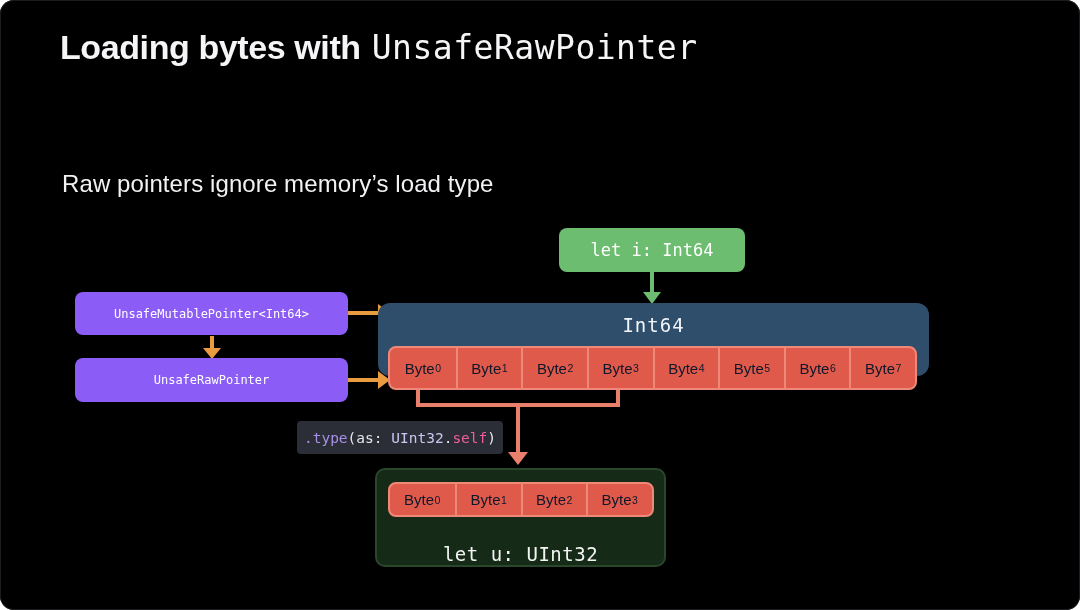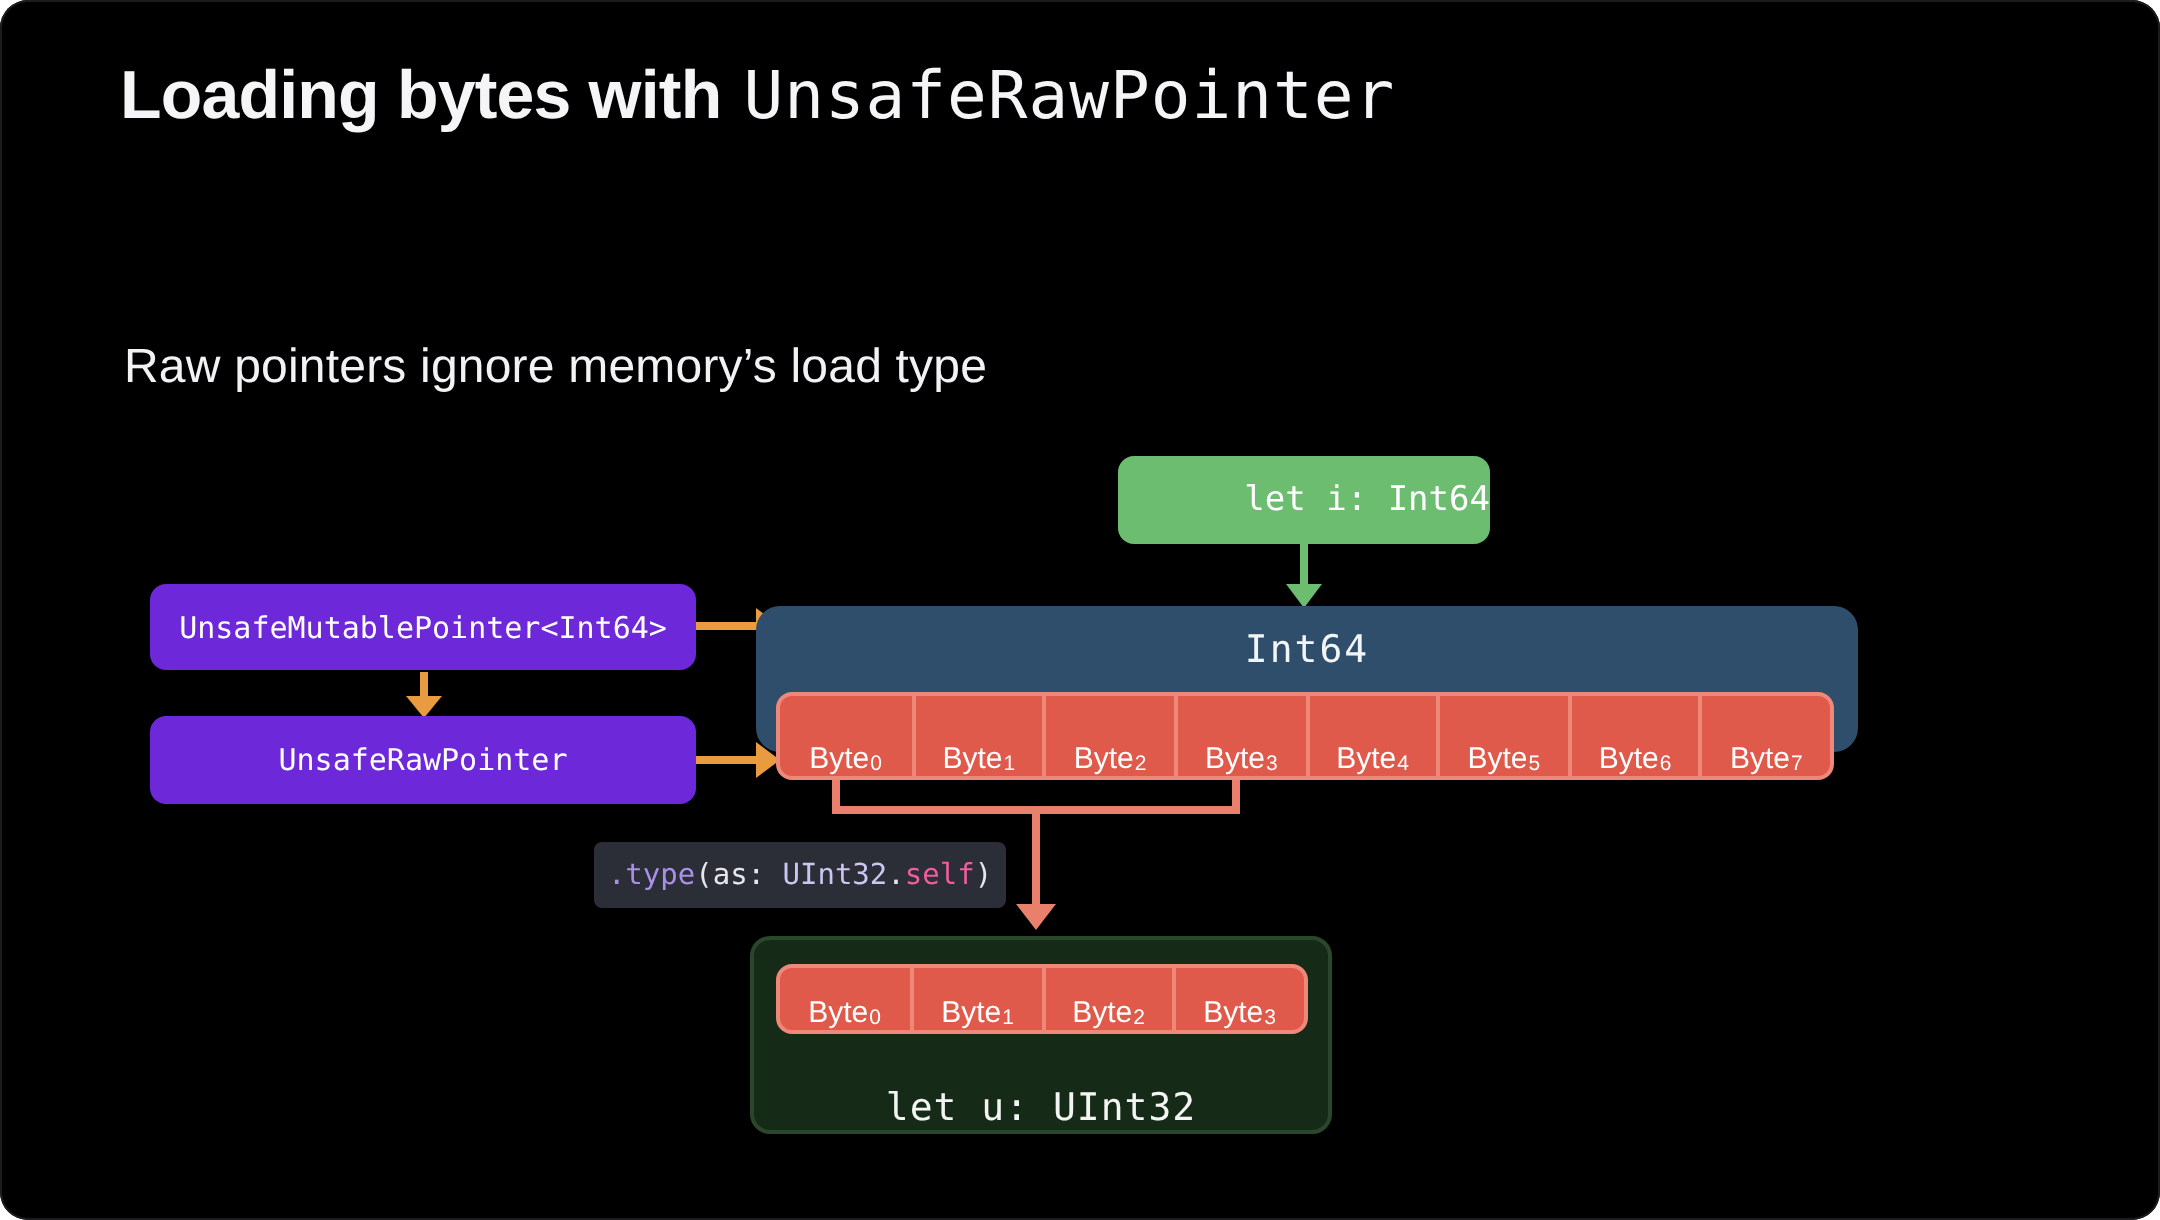--- a/index.html
+++ b/index.html
@@ -28,25 +28,25 @@
     position: absolute; left: 62px; top: 170px;
     font-size: 24px; font-weight: 400; color: #f2f2f4; letter-spacing: 0.1px;
   }
 
   
   .node { position: absolute; box-sizing: border-box; display: flex; align-items: center; justify-content: center; }
 
   .green-box {
     left: 559px; top: 228px; width: 186px; height: 44px;
     background: #6cbd6f; border-radius: 8px;
-    color: #ffffff; font-size: 17px; justify-content: flex-end;
+    color: #ffffff; font-size: 17px;
   }
   .orange-box {
-    background: #6d28d9; border-radius: 8px;
-    color: #ffffff; font-size: 15px; text-align: right;
+    background: #8b5cf6; border-radius: 8px;
+    color: #ffffff; font-size: 12px; text-align: right;
   }
   .orange-box.b1 { left: 75px; top: 292px; width: 273px; height: 43px; }
   .orange-box.b2 { left: 75px; top: 358px; width: 273px; height: 44px; }
 
   .blue-box {
     position: absolute; left: 378px; top: 303px; width: 551px; height: 73px;
     background: #2f4e6c; border-radius: 12px; box-sizing: border-box;
   }
   .blue-box .box-title {
     position: absolute; left: 0; right: 0; top: 11px;
@@ -55,22 +55,22 @@
 
   .byte-strip {
     position: absolute; box-sizing: border-box;
     display: grid; overflow: hidden;
     background: #e05a4b;
     border: 2px solid #ee8878; border-radius: 8px;
   }
   .byte-strip.top { left: 10px; top: 43px; width: 529px; height: 44px; grid-template-columns: repeat(8, 1fr); }
   .byte-strip.bottom { position: relative; left: 0; top: 0; width: 266px; height: 45px; grid-template-columns: repeat(4, 1fr); }
   .byte-cell {
-    display: flex; align-items: flex-end; justify-content: center;
-    color: #ffffff; font-size: 15px; font-weight: 400;
+    display: flex; align-items: center; justify-content: center;
+    color: #0f172a; font-size: 15px; font-weight: 400;
     border-left: 2px solid #ee8878;
   }
   .byte-cell:first-child { border-left: none; }
   .byte-cell sub { font-size: 10.5px; vertical-align: -3px; margin-left: 0.5px; }
 
   .dark-green-box {
     position: absolute; left: 375px; top: 468px; width: 291px; height: 99px;
     background: #162a18; border: 2px solid #2a472b; border-radius: 10px;
     box-sizing: border-box;
     display: flex; flex-direction: column; align-items: center;

